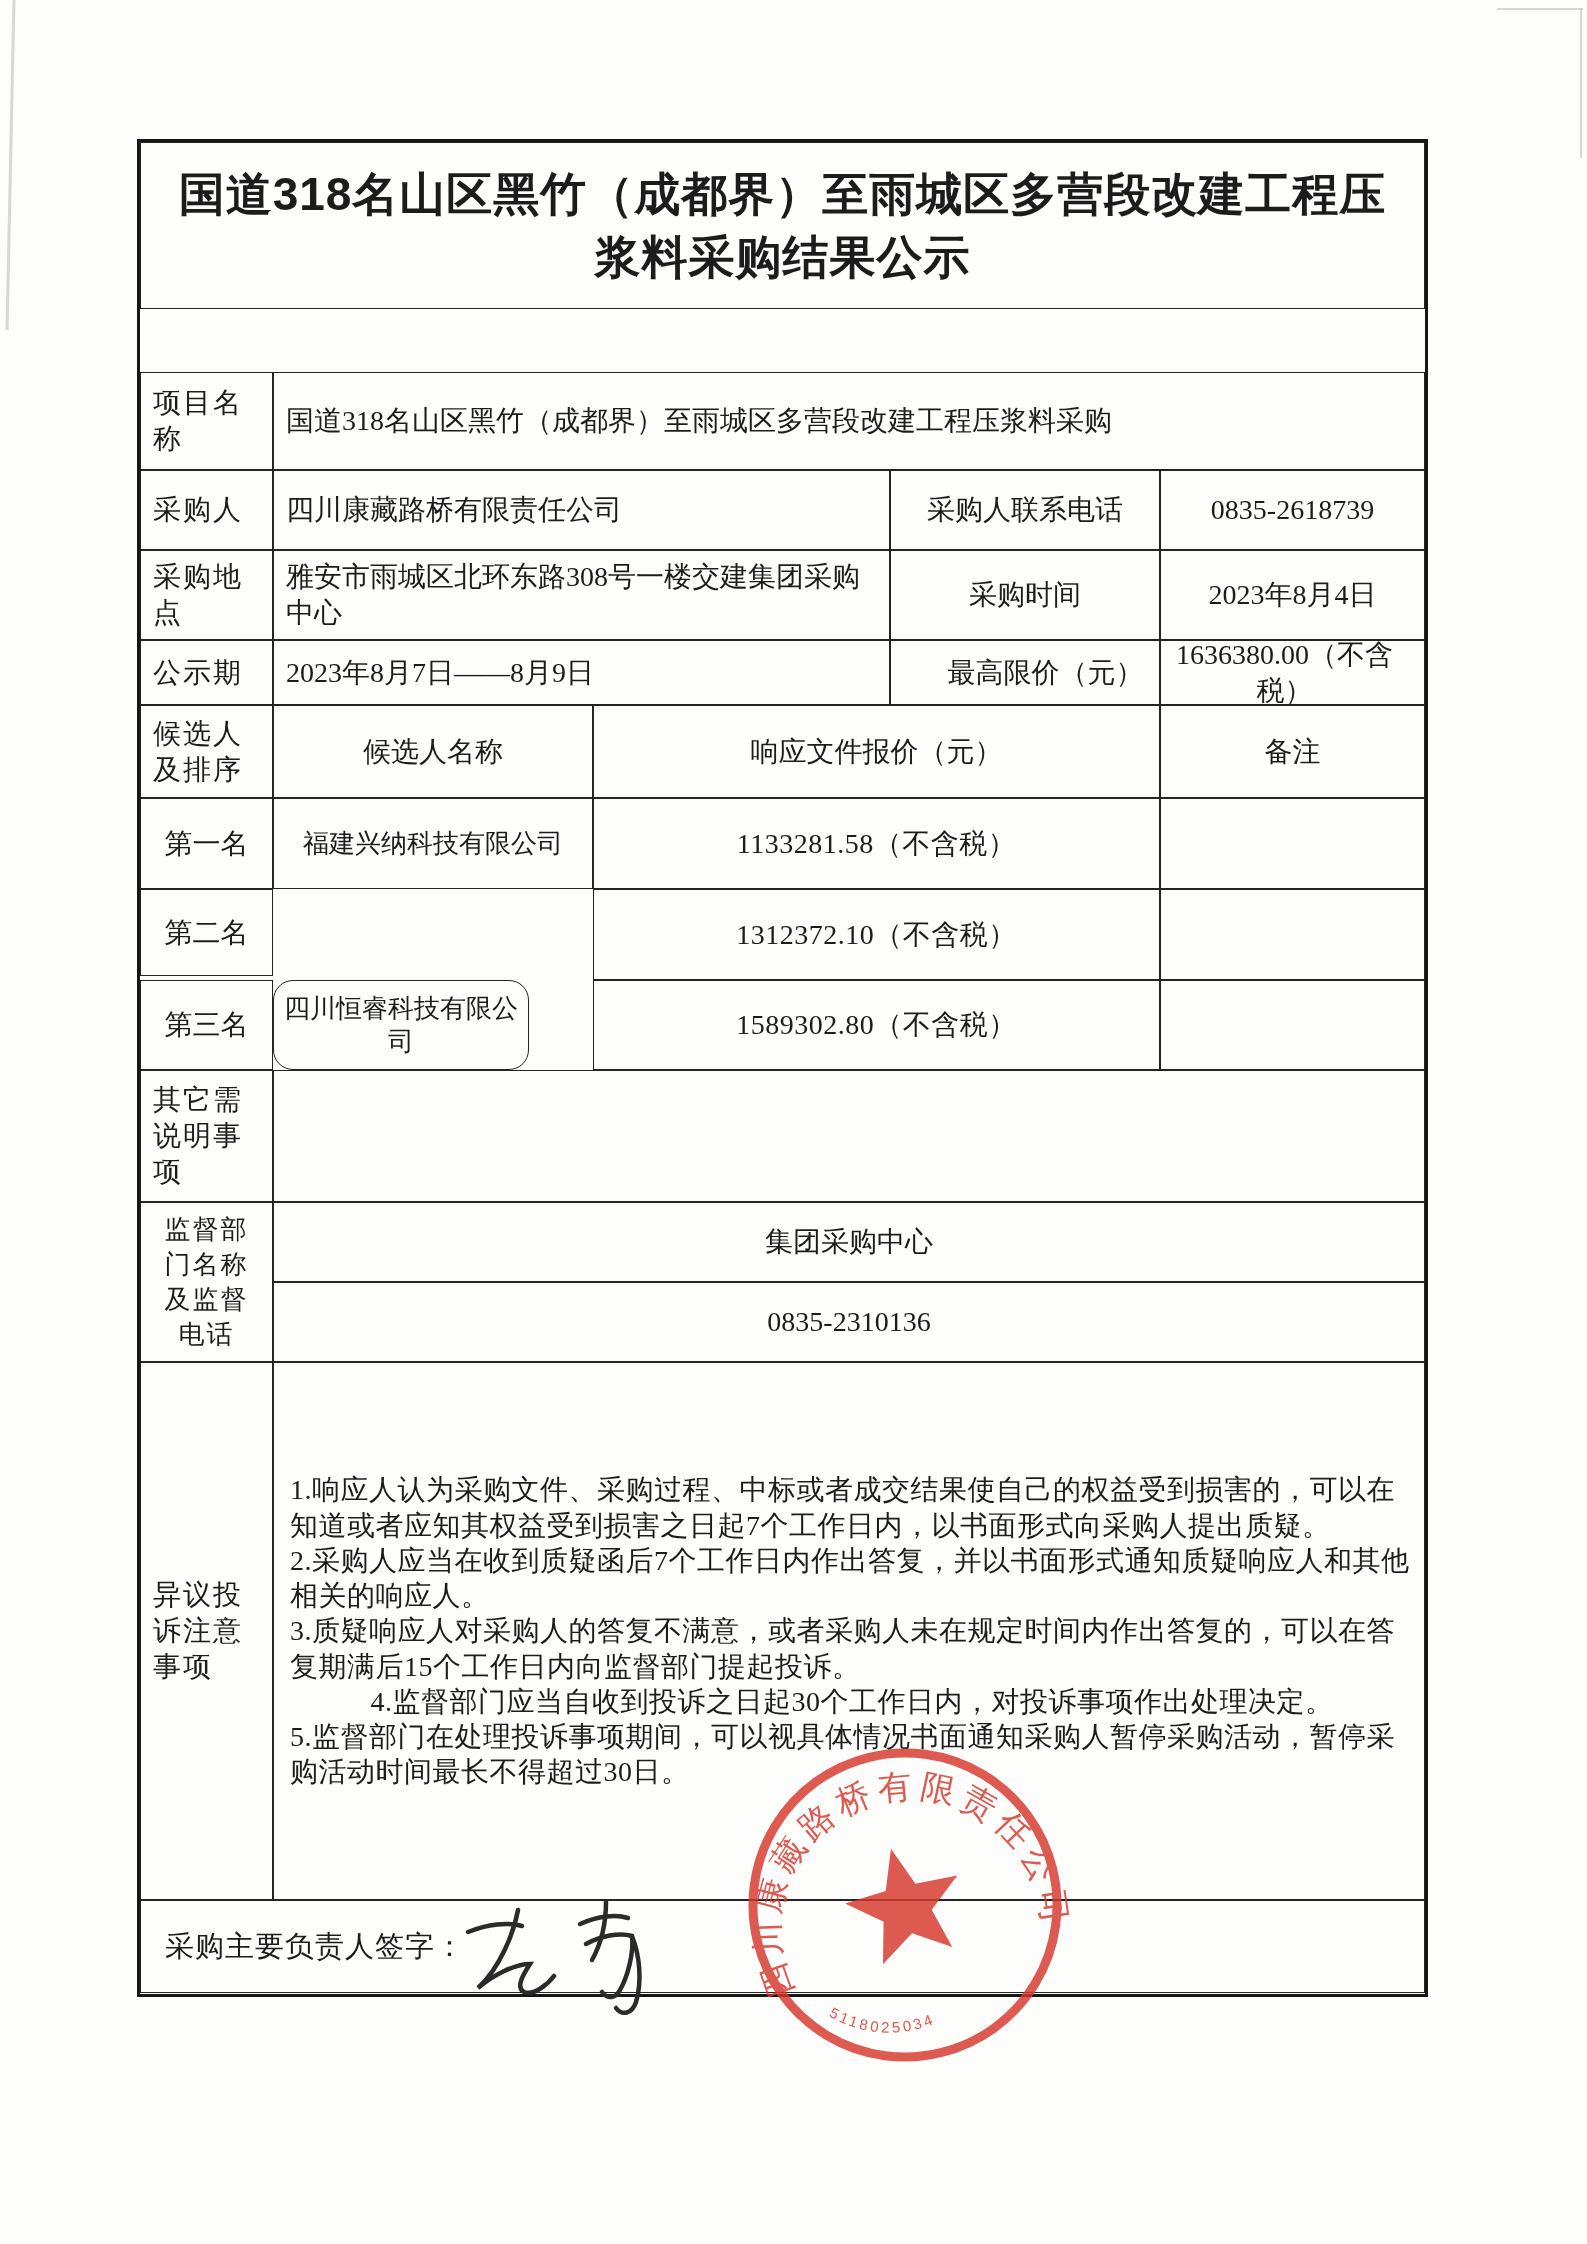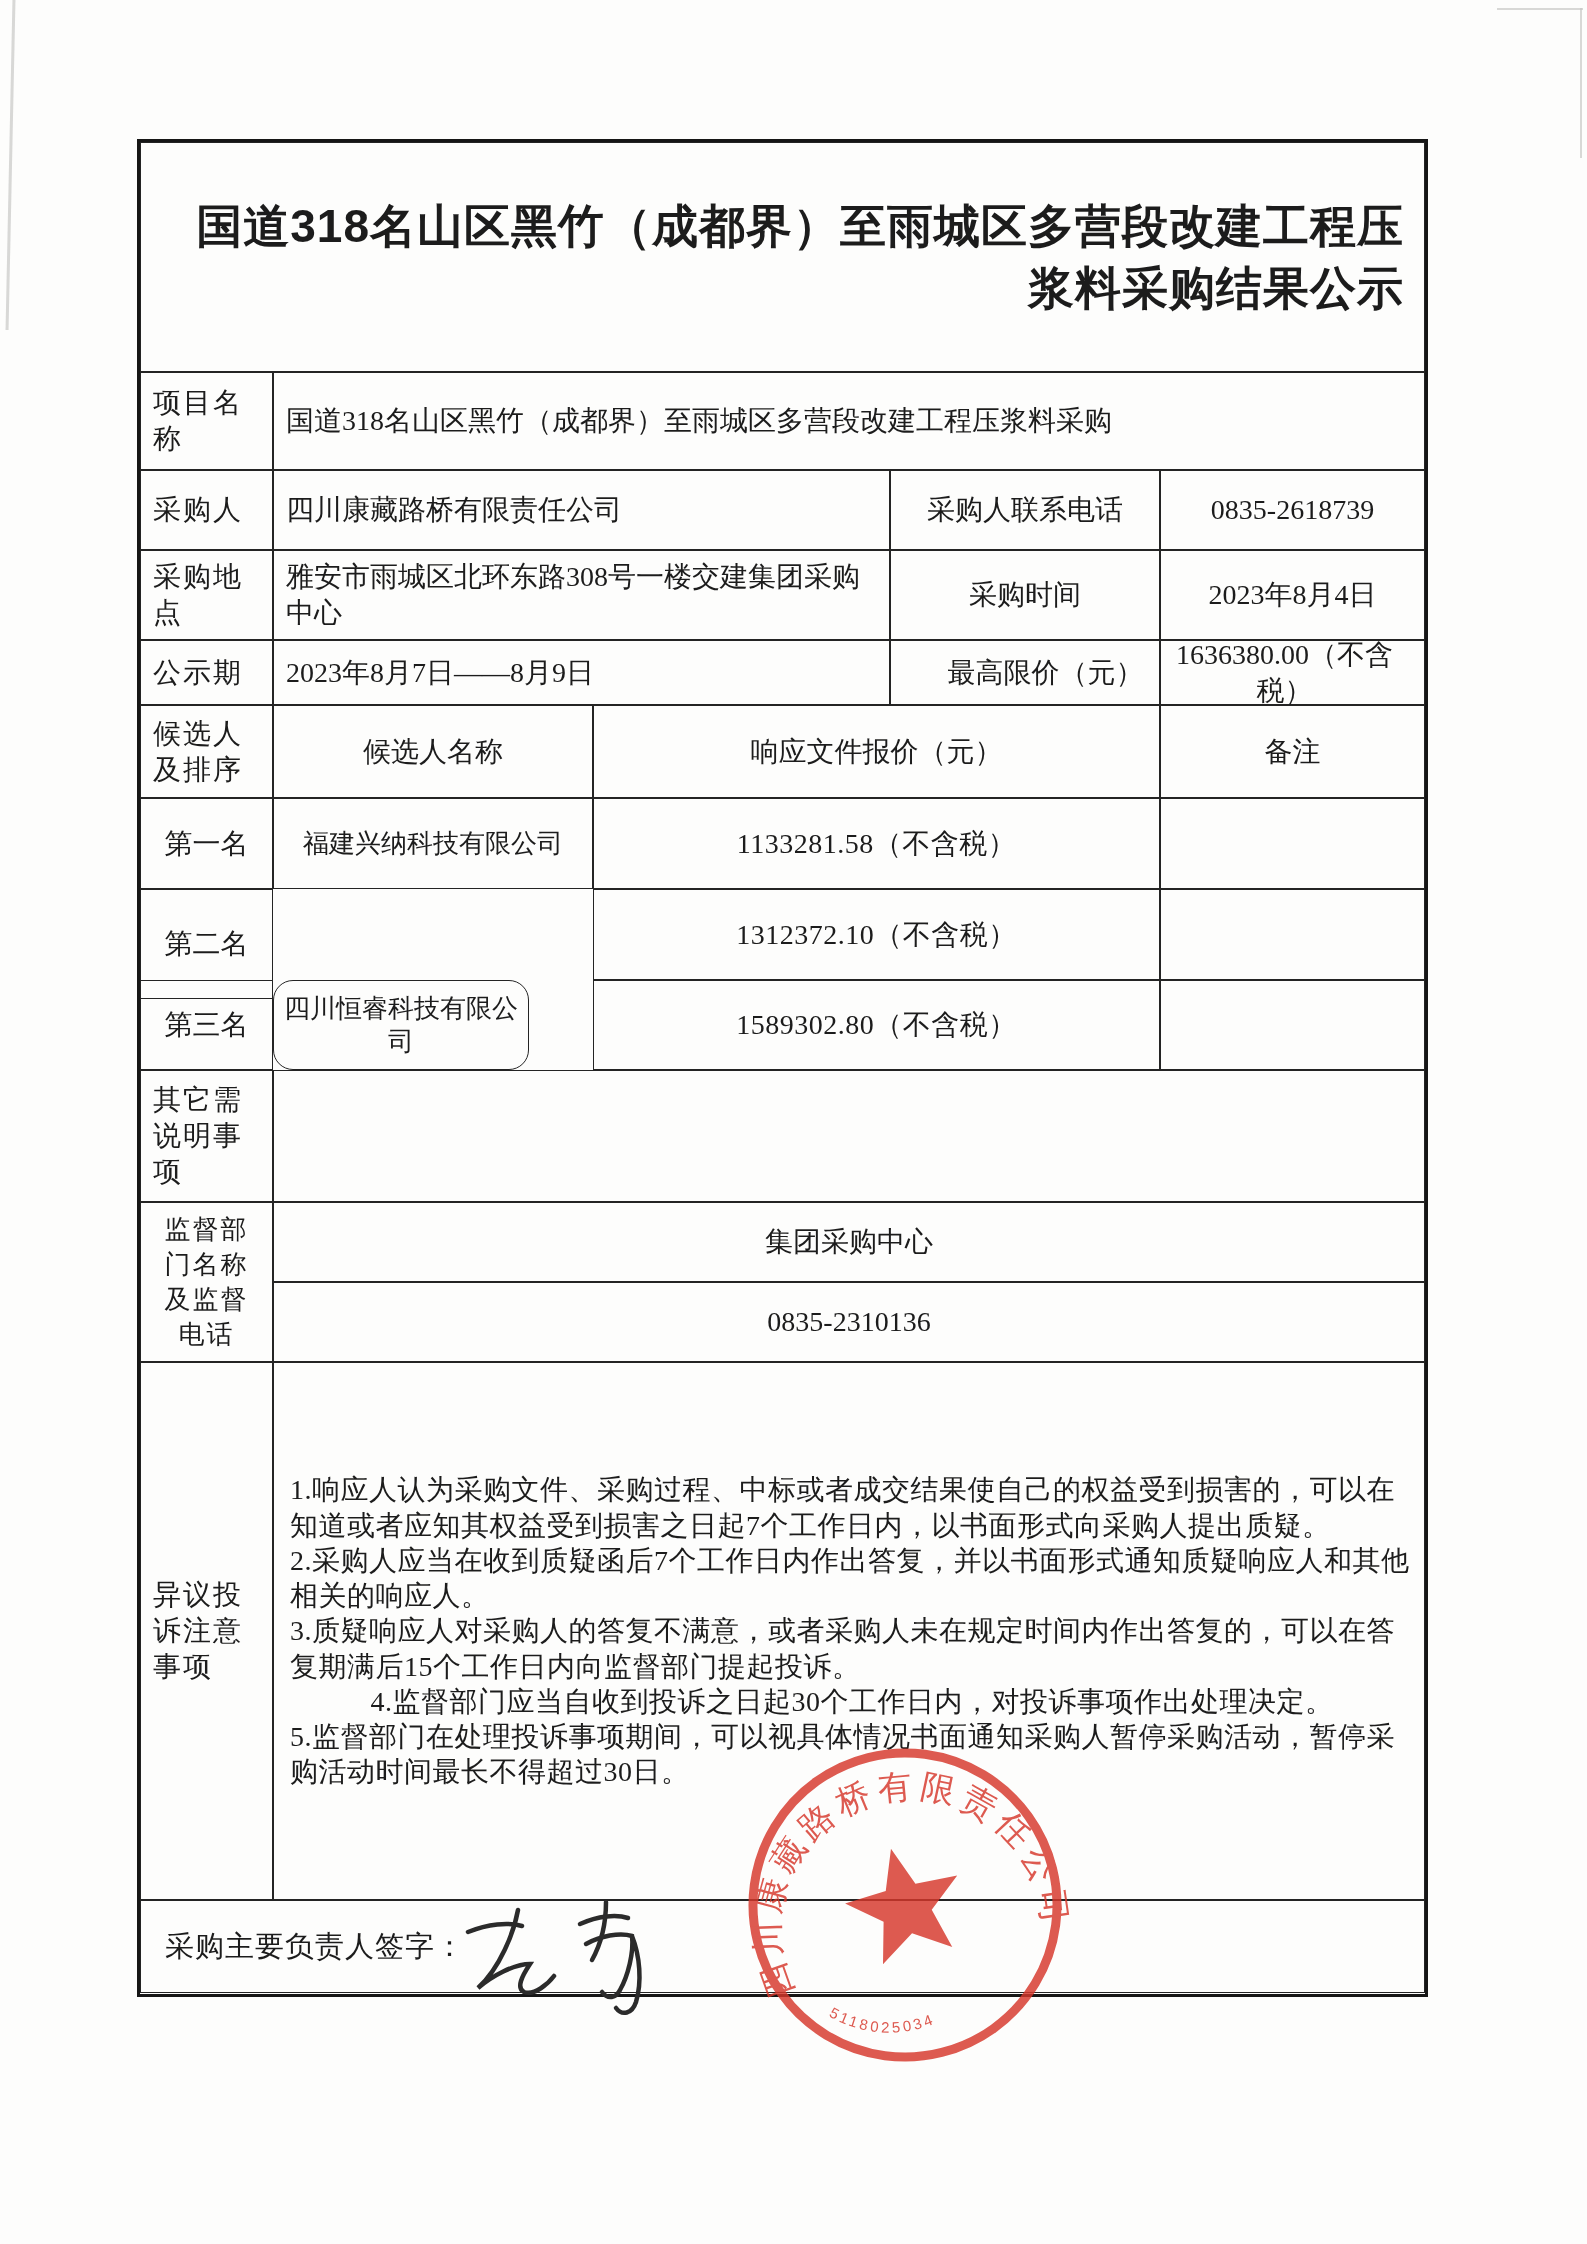--- a/index.html
+++ b/index.html
@@ -64,21 +64,21 @@
 <body>
 
 <div class="page">
 
   <div class="edge l"></div>
   <div class="edge tr-h"></div>
   <div class="edge tr-v"></div>
 
   <div class="table-frame"></div>
 
-  <div class="cell title-cell" style="left:140px;top:142px;width:1285px;height:230px;text-align:right;">国道318名山区黑竹（成都界）至雨城区多营段改建工程压浆料采购结果公示</div>
+  <div class="cell title-cell" style="left:140px;top:142px;width:1285px;height:167px;">国道318名山区黑竹（成都界）至雨城区多营段改建工程压浆料采购结果公示</div>
 
   <div class="cell left" style="left:140px;top:372px;width:133px;height:98px;">
     <span class="lblwrap">项目名称</span>
   </div>
   <div class="cell left" style="left:273px;top:372px;width:1152px;height:98px;">国道318名山区黑竹（成都界）至雨城区多营段改建工程压浆料采购</div>
 
   <div class="cell left" style="left:140px;top:470px;width:133px;height:80px;">
     <span class="lblwrap">采购人</span>
   </div>
   <div class="cell left" style="left:273px;top:470px;width:617px;height:80px;">四川康藏路桥有限责任公司</div>
@@ -104,21 +104,21 @@
   </div>
   <div class="cell center" style="left:273px;top:705px;width:320px;height:93px;">候选人名称</div>
   <div class="cell center" style="left:593px;top:705px;width:567px;height:93px;">响应文件报价（元）</div>
   <div class="cell center" style="left:1160px;top:705px;width:265px;height:93px;">备注</div>
 
   <div class="cell center" style="left:140px;top:798px;width:133px;height:91px;">第一名</div>
   <div class="cell center" style="left:273px;top:798px;width:320px;height:91px;font-size:26px;">福建兴纳科技有限公司</div>
   <div class="cell center price-val" style="left:593px;top:798px;width:567px;height:91px;">1133281.58（不含税）</div>
   <div class="cell" style="left:1160px;top:798px;width:265px;height:91px;"></div>
 
-  <div class="cell center" style="left:140px;top:889px;width:133px;height:110px;">第二名</div>
+  <div class="cell center" style="left:140px;top:889px;width:133px;height:87px;">第二名</div>
   <div class="cell center price-val" style="left:593px;top:889px;width:567px;height:91px;">1312372.10（不含税）</div>
   <div class="cell" style="left:1160px;top:889px;width:265px;height:91px;"></div>
 
   <div class="cell center" style="left:140px;top:980px;width:133px;height:90px;">第三名</div>
   <div class="cell center" style="left:273px;top:980px;width:256px;height:90px;font-size:26px;border-radius:20px;">四川恒睿科技有限公司</div>
   <div class="cell center price-val" style="left:593px;top:980px;width:567px;height:90px;">1589302.80（不含税）</div>
   <div class="cell" style="left:1160px;top:980px;width:265px;height:90px;"></div>
 
   <div class="cell left" style="left:140px;top:1070px;width:133px;height:132px;">
     <span class="lblwrap">其它需说明事项</span>

